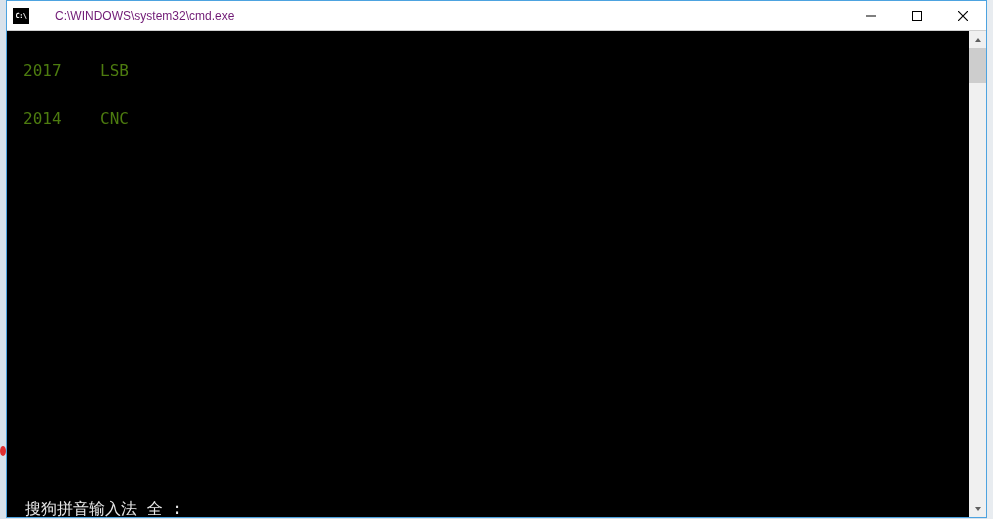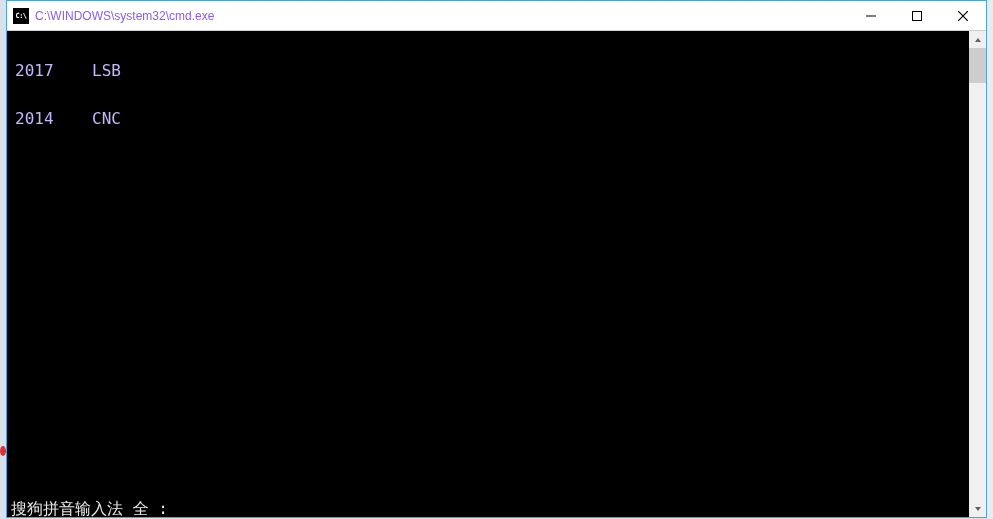--- a/index.html
+++ b/index.html
@@ -47,22 +47,23 @@
     }
     .titlebar-icon-text {
       color: #ffffff;
       font-size: 7px;
       font-family: "Consolas", monospace;
       font-weight: bold;
       letter-spacing: -0.5px;
     }
     .titlebar-title {
       font-size: 12px;
-      color: #8b5cf6;
+      color: #701a75;
       flex: 1;
+      margin-left: 20px;
     }
     .titlebar-controls {
       display: flex;
       height: 100%;
     }
     .titlebar-btn {
       width: 46px;
       height: 100%;
       display: flex;
       align-items: center;
@@ -82,34 +83,34 @@
     }
     .client-area {
       flex: 1;
       background: #000000;
       position: relative;
       overflow: hidden;
     }
     .console-text {
       position: absolute;
       top: 0;
-      left: 8px;
-      color: #c4b5fd;
+      left: 16px;
+      color: #4d7c0f;
       font-family: "NSimSun", "SimSun", "Consolas", monospace;
       font-size: 16px;
       line-height: 16px;
       white-space: pre;
     }
     .console-line {
       height: 16px;
     }
     .ime-status {
       position: absolute;
       bottom: 0;
-      left: 4px;
+      left: 18px;
       color: #e8e8e8;
       font-family: "NSimSun", "SimSun", monospace;
       font-size: 16px;
       line-height: 16px;
       white-space: pre;
     }
     .scrollbar {
       width: 17px;
       background: #f0f0f0;
       position: relative;

